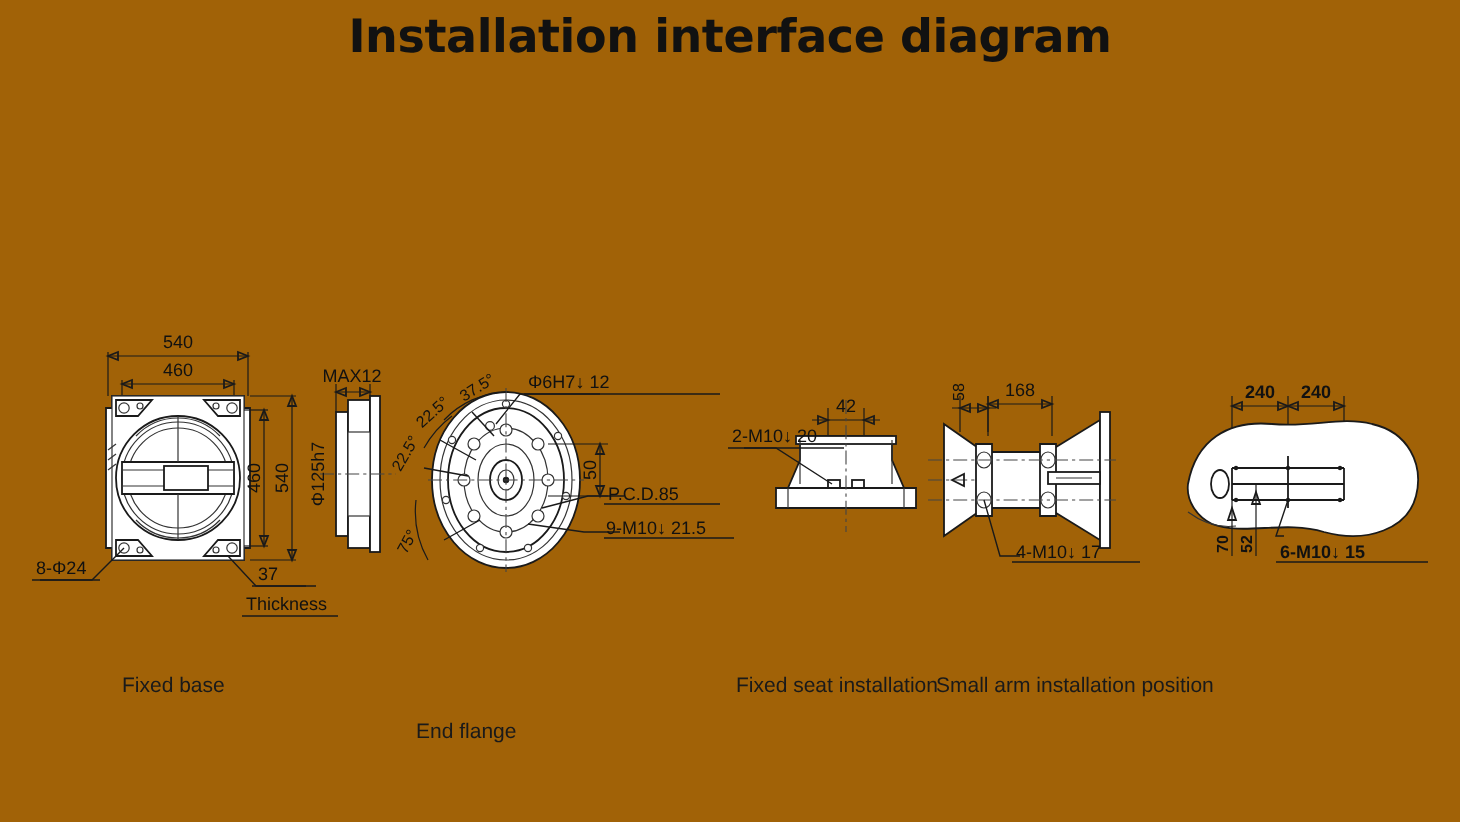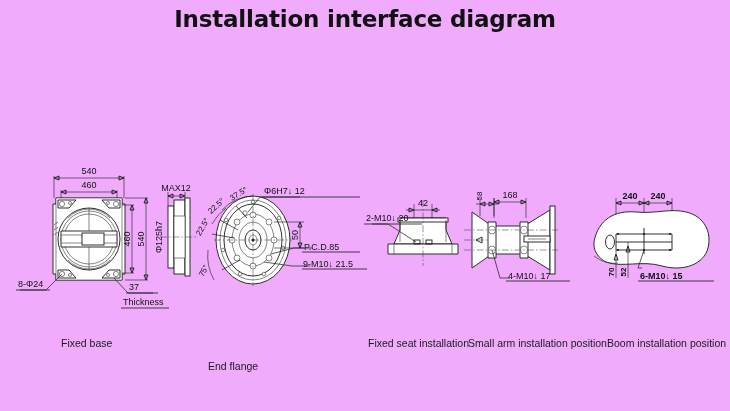--- a/index.html
+++ b/index.html
@@ -13,21 +13,21 @@
     height: 411px;
     overflow: hidden;
     font-family: "Liberation Sans", sans-serif;
     color: #111111;
     position: relative;
   }
   #page {
     position: relative;
     width: 730px;
     height: 411px;
-    background: #f0abfc;
+    background: #a16207;
   }
   #page-title {
     position: absolute;
     left: 0;
     top: 6px;
     width: 730px;
     text-align: center;
     font-size: 23px;
     font-weight: bold;
     letter-spacing: -0.2px;
@@ -424,15 +424,14 @@
           <text class="dim-txt" x="48" y="129">6-M10↓ 15</text>
         </g>
       </svg>
     </div>
   </div>
 
   <div class="caption" style="left:61px;">Fixed base</div>
   <div class="caption" style="left:208px;margin-top:23px;">End flange</div>
   <div class="caption" style="left:468px;">Small arm installation position</div>
   <div class="caption" style="left:368px;">Fixed seat installation</div>
-  <div class="caption" style="left:607px;">Boom installation position</div>
 
 </div>
 
 </body></html>

